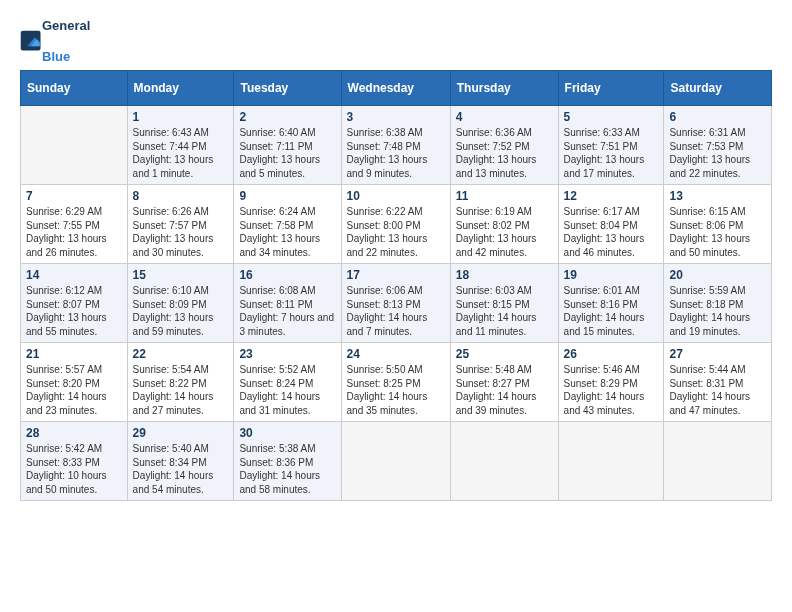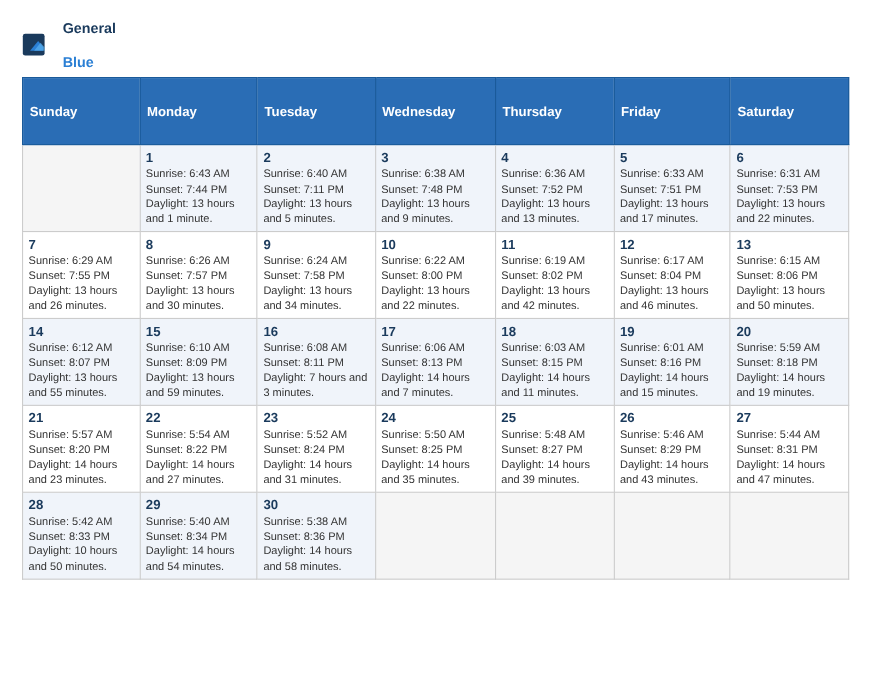--- a/index.html
+++ b/index.html
@@ -17,21 +17,21 @@
     }
     .header-row {
       display: flex;
       justify-content: space-between;
       align-items: flex-start;
       margin-bottom: 6px;
     }
     .logo {
       display: flex;
       align-items: center;
-      gap: 15px;
+      gap: 0;
     }
     .logo-icon {
       width: 22px;
       height: 22px;
     }
     .title-block {
       text-align: right;
     }
     .main-title {
       font-size: 30px;
@@ -47,21 +47,21 @@
     .calendar {
       width: 100%;
       border-collapse: collapse;
       font-size: 10.5px;
     }
     .calendar thead tr th {
       background: #2a6db5;
       color: #fff;
       font-size: 12px;
       font-weight: bold;
-      padding: 23px 6px;
+      padding: 10px 6px;
       text-align: left;
       border: 1px solid #1a5a9a;
     }
     .calendar tbody tr td {
       border: 1px solid #ccc;
       vertical-align: top;
       padding: 4px 5px;
       width: 113px;
       min-height: 72px;
     }

